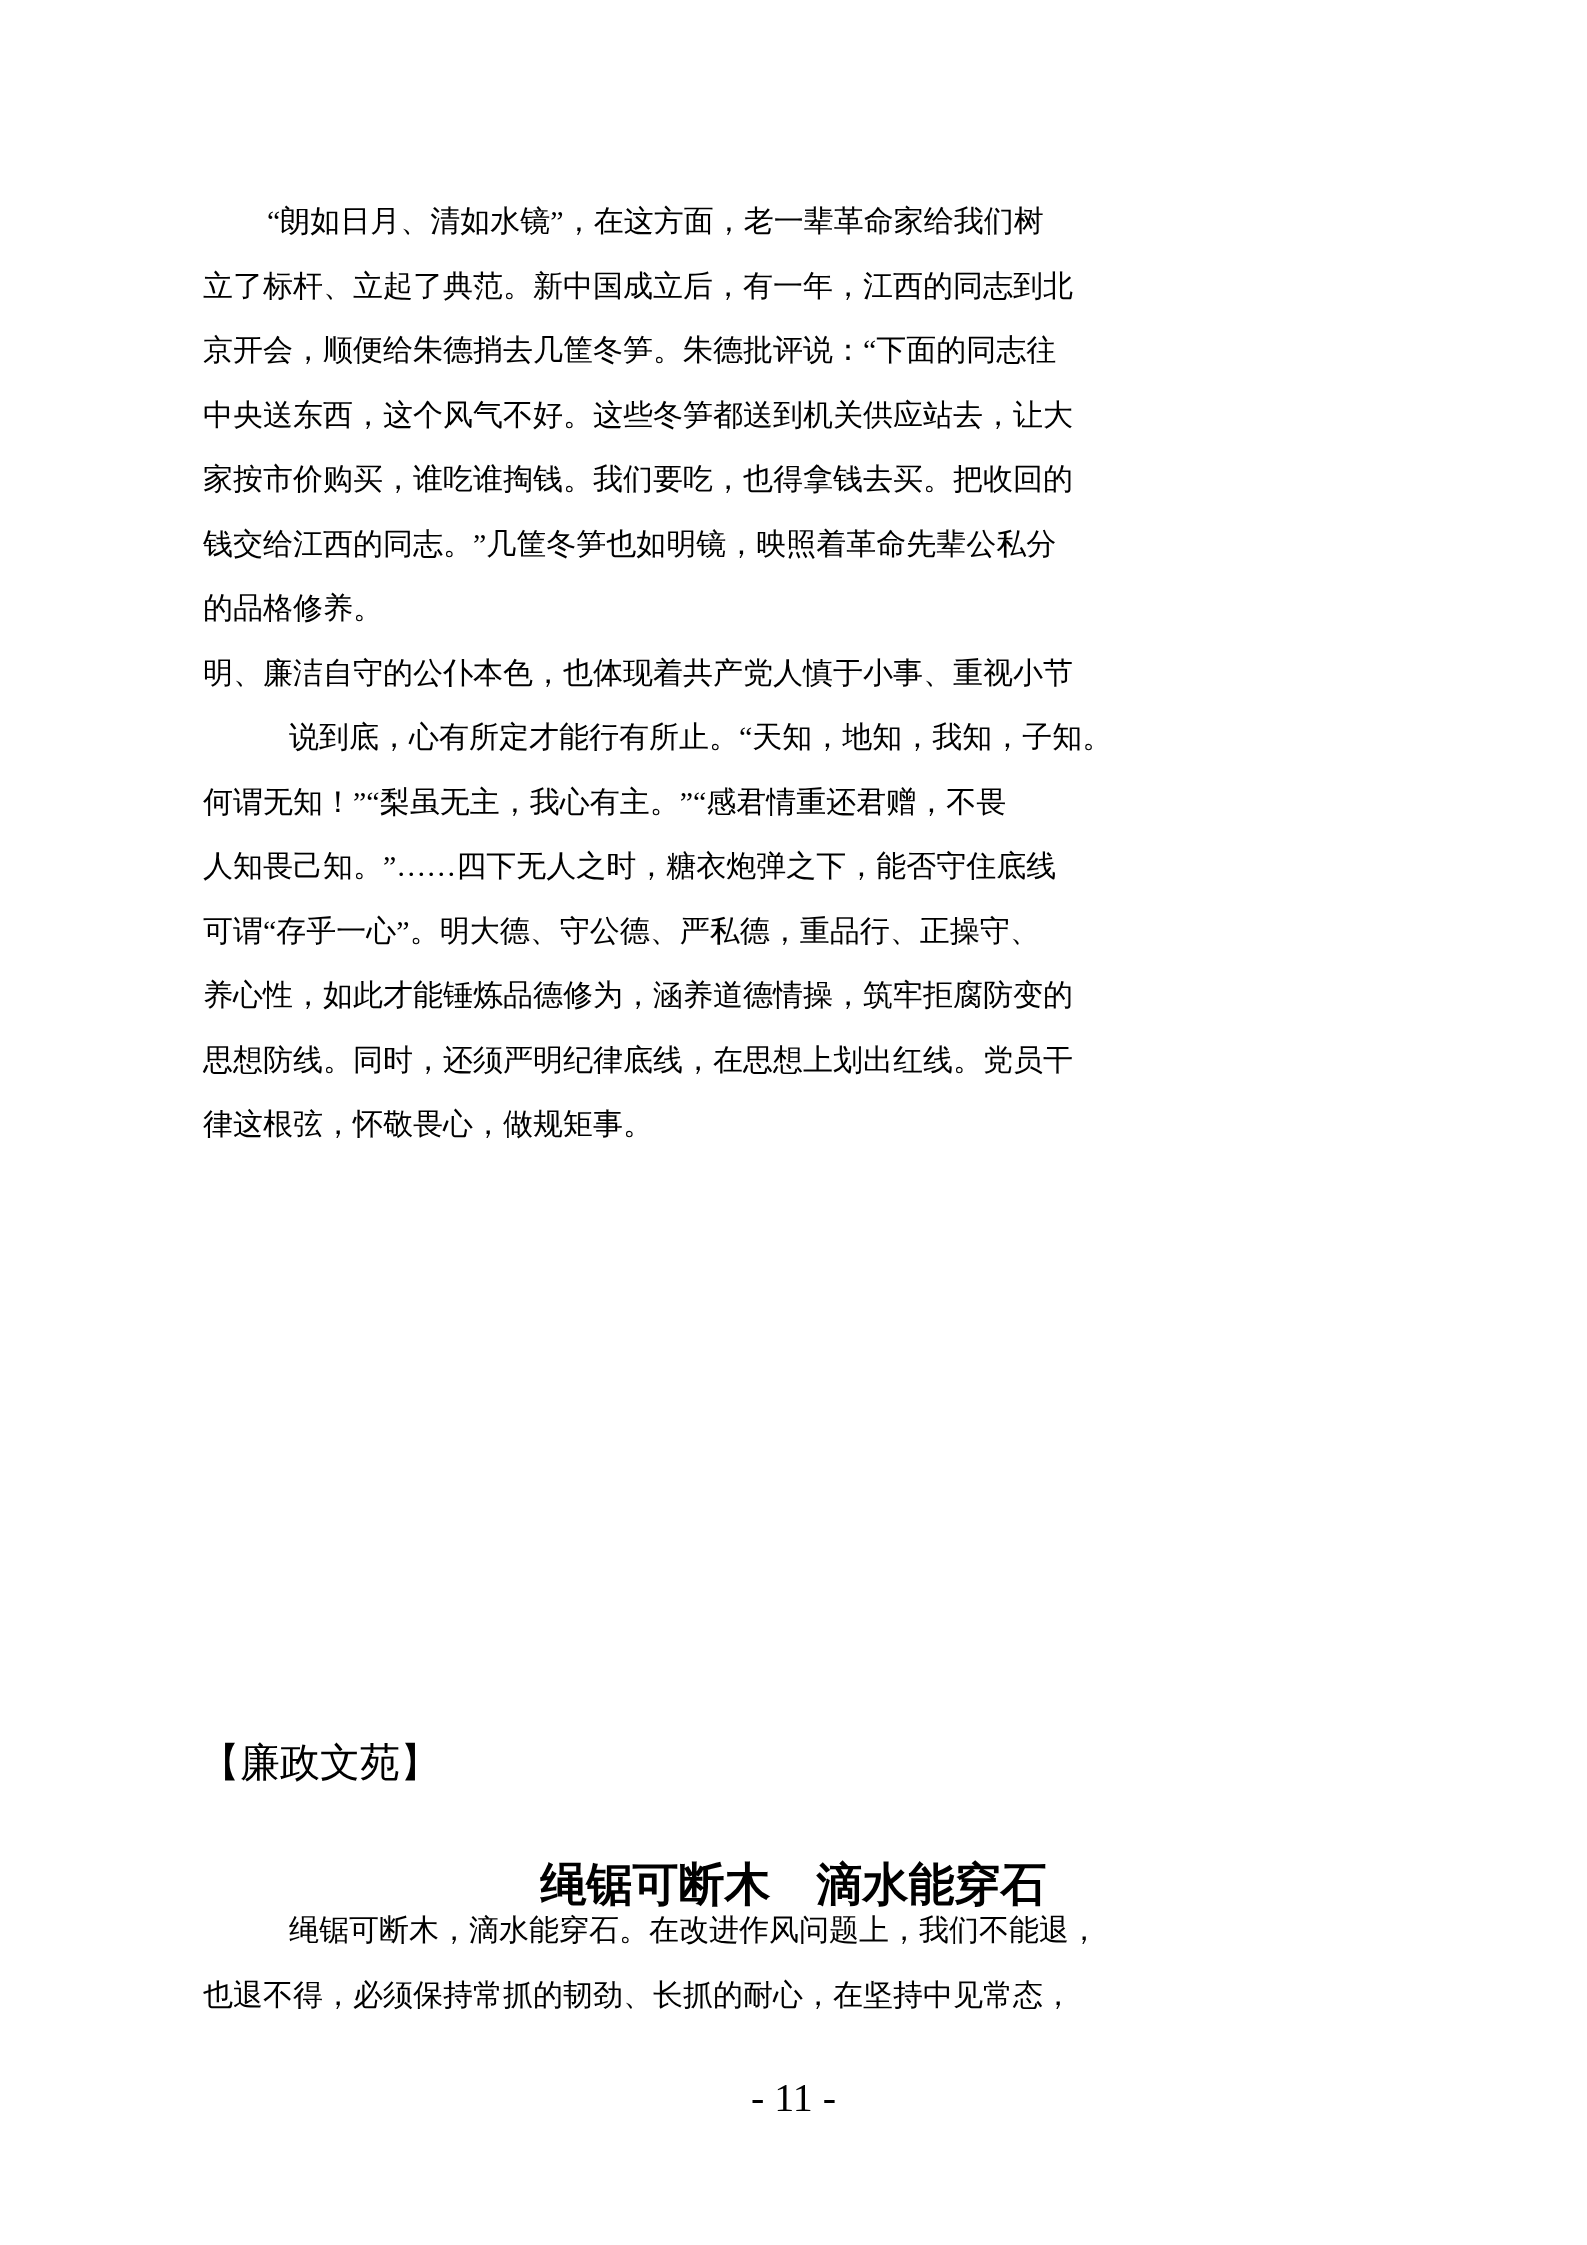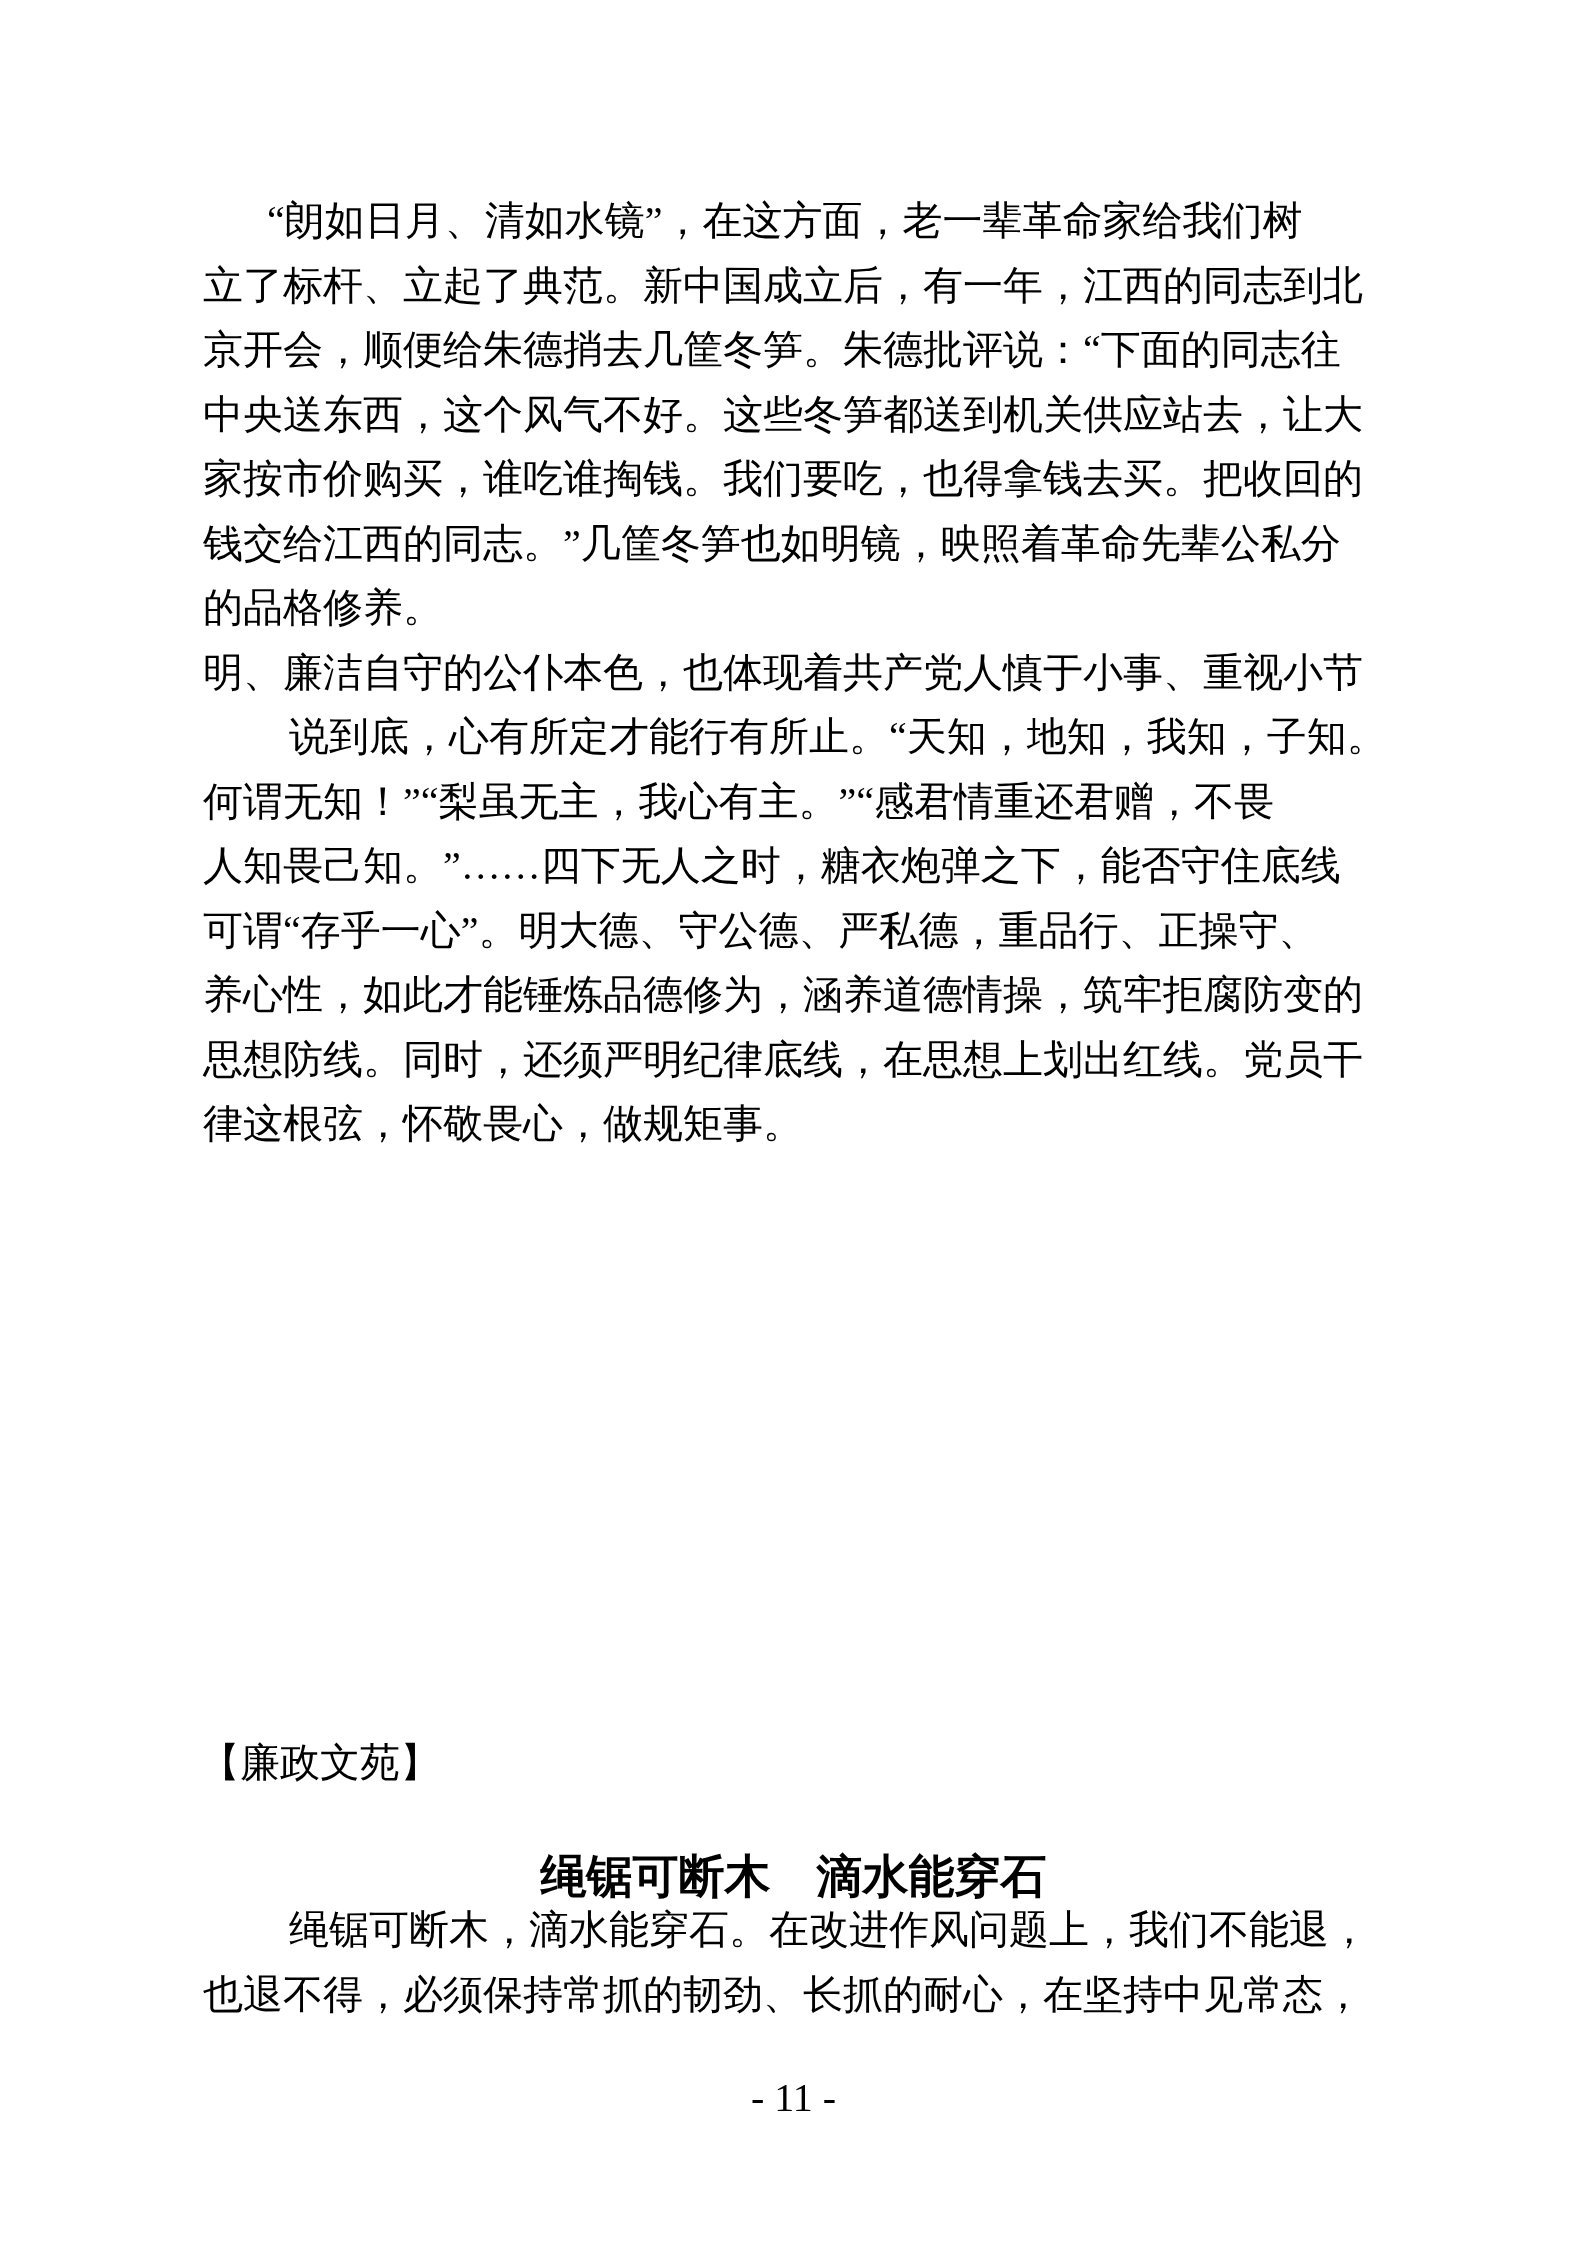--- a/index.html
+++ b/index.html
@@ -17,21 +17,21 @@
     color: #000000;
     font-family: "Liberation Serif", "DejaVu Serif", serif;
   }
   .body-text {
     position: absolute;
     left: 203px;
     top: 189px;
     width: 1232px;
   }
   .line {
-    font-size: 40px;
+    font-size: 30px;
     line-height: 64.5px;
     height: 64.5px;
     white-space: nowrap;
   }
   .para > .line:first-child {
     text-indent: 86px;
   }
   .para.p-quote > .line:first-child {
     text-indent: 64px;
   }
@@ -41,21 +41,21 @@
     top: 1734px;
     font-size: 40px;
     line-height: 58px;
     white-space: nowrap;
   }
   .article-title {
     position: absolute;
     left: 0;
     right: 0;
     top: 1844px;
-    margin: 4px;
+    margin: 12px;
     text-align: center;
     font-size: 46px;
     font-weight: bold;
     line-height: 58px;
     white-space: nowrap;
   }
   .article-para {
     position: absolute;
     left: 203px;
     top: 1898px;

